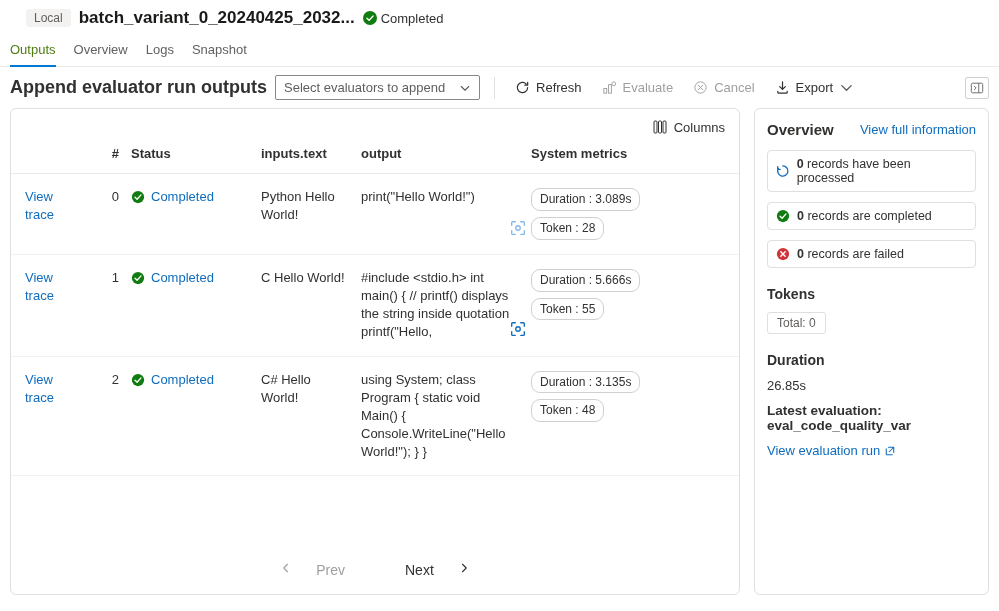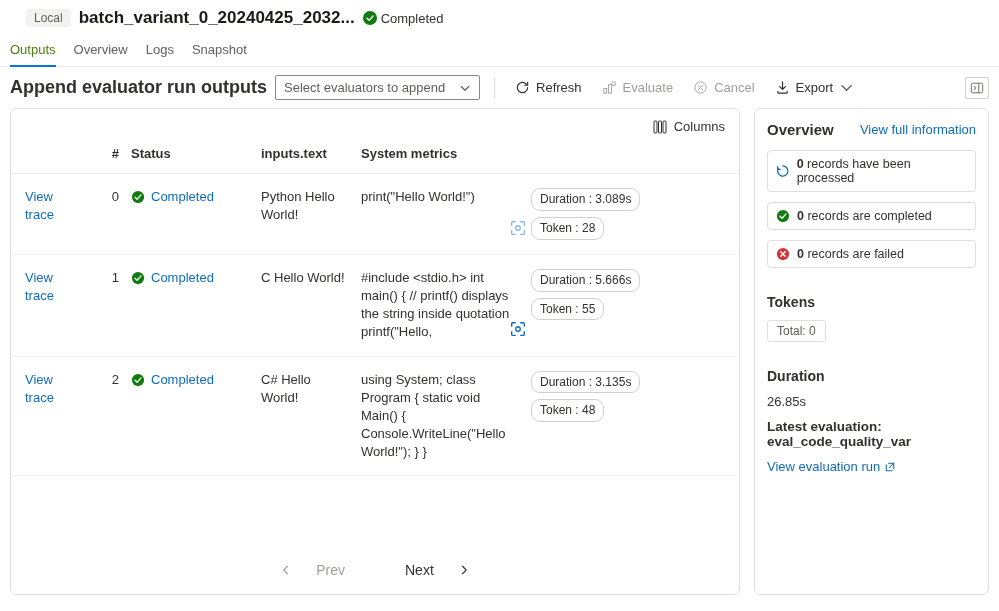--- a/index.html
+++ b/index.html
@@ -54,21 +54,21 @@
     
     .content { display: flex; gap: 14px; padding: 0 10px 10px 10px; }
     .table-panel {
       flex: 1;
       border: 1px solid #e1dfdd; border-radius: 6px;
       display: flex; flex-direction: column;
       overflow: hidden;
       height: 487px;
     }
     .columns-bar { display: flex; justify-content: flex-end; padding: 10px 14px 6px 14px; }
-    .columns-btn { display: inline-flex; gap: 6px; cursor: pointer; font-size: 13px;}
+    .columns-btn { display: inline-flex; gap: 6px; align-items: center; cursor: pointer; font-size: 13px;}
     .columns-btn svg { width: 16px; height: 16px; }
 
     .thead, .trow { display: flex; align-items: stretch; padding: 0 8px; }
     .thead { font-weight: 600; color: #323130; border-bottom: 1px solid #edebe9; padding-top: 4px; padding-bottom: 10px;}
     .trow { border-bottom: 1px solid #f3f2f1; padding-top: 14px; padding-bottom: 14px; }
     .cell { padding: 0 6px; font-size: 13px; line-height: 1.4; }
     .c-trace  { width: 70px; }
     .c-num    { width: 36px; text-align: right; }
     .c-status { width: 130px; }
     .c-inputs { width: 100px; }
@@ -77,21 +77,21 @@
 
     .link { color: #0f6cbd; cursor: pointer; }
     .status-comp { display: inline-flex; align-items: center; gap: 6px; color: #323130;}
     .pill { display: inline-block; border: 1px solid #d2d0ce; border-radius: 9px; padding: 2px 8px; font-size: 12px; color: #323130; background: #fff;}
 
     .scan-icon-box { position: absolute; right: -2px; bottom: -2px; color: #0f6cbd; }
     .scan-icon-box.fade { color: #84b9e8; }
     .scan-icon-box svg { width: 18px; height: 18px;}
 
     .pager { margin-top: auto; display: flex; justify-content: center; gap: 60px; padding: 16px; align-items: center;}
-    .pager-btn { display: inline-flex; align-items: center; gap: 24px; font-size: 14px; }
+    .pager-btn { display: inline-flex; gap: 24px; font-size: 14px; }
     .pager-btn.disabled { color: #a19f9d; }
     .pager-btn svg { width: 12px; height: 12px; }
 
     
     .side-panel {
       width: 235px;
       border: 1px solid #e1dfdd; border-radius: 6px;
       padding: 12px 12px;
       height: 487px;
       display: flex; flex-direction: column; gap: 10px;
@@ -99,21 +99,21 @@
     }
     .ov-head { display: flex; justify-content: space-between; align-items: center; margin-bottom: 2px;}
     .ov-title { font-size: 15px; font-weight: 600; }
     .ov-link { color: #0f6cbd; font-size: 13px; cursor: pointer;}
     .info-pill {
       border: 1px solid #e1dfdd; border-radius: 4px;
       padding: 6px 8px; display: flex; align-items: center; gap: 7px;
       font-size: 12.5px;
     }
     .info-pill b { font-weight: 600; }
-    .sec-title { font-weight: 600; font-size: 14px; margin-top: 16px;}
+    .sec-title { font-weight: 600; font-size: 14px; margin-top: 8px;}
     .token-pill { display: inline-block; border: 1px solid #e1dfdd; border-radius: 3px; padding: 3px 9px; font-size: 12px; color: #605e5c; align-self: flex-start;}
     .duration-val { font-size: 13px; color: #323130; }
     .eval-title { font-weight: 600; font-size: 13.5px; }
     .ext-link { color: #0f6cbd; display:inline-flex; align-items:center; gap:4px; cursor:pointer;}
     .ext-link svg { width: 12px; height: 12px;}
 
     
     .i-green circle { fill: #107c10; }
     .i-red circle { fill: #d13438; }
     .i-blue { color: #0f6cbd; }
@@ -207,20 +207,21 @@
           </svg>
         <span>Columns</span>
       </div>
     </div>
 
     <div class="thead">
       <div class="cell c-trace"></div>
       <div class="cell c-num">#</div>
       <div class="cell c-status">Status</div>
       <div class="cell c-inputs">inputs.text</div>
+      <div class="cell c-output">output</div>
       <div class="cell c-sys">System metrics</div>
     </div>
 
     <div class="trow">
       <div class="cell c-trace"><span class="link">View trace</span></div>
       <div class="cell c-num">0</div>
       <div class="cell c-status">
         <span class="status-comp">
           <svg class="check-icon i-green" viewBox="0 0 16 16">
               <circle cx="8" cy="8" r="7"></circle>

